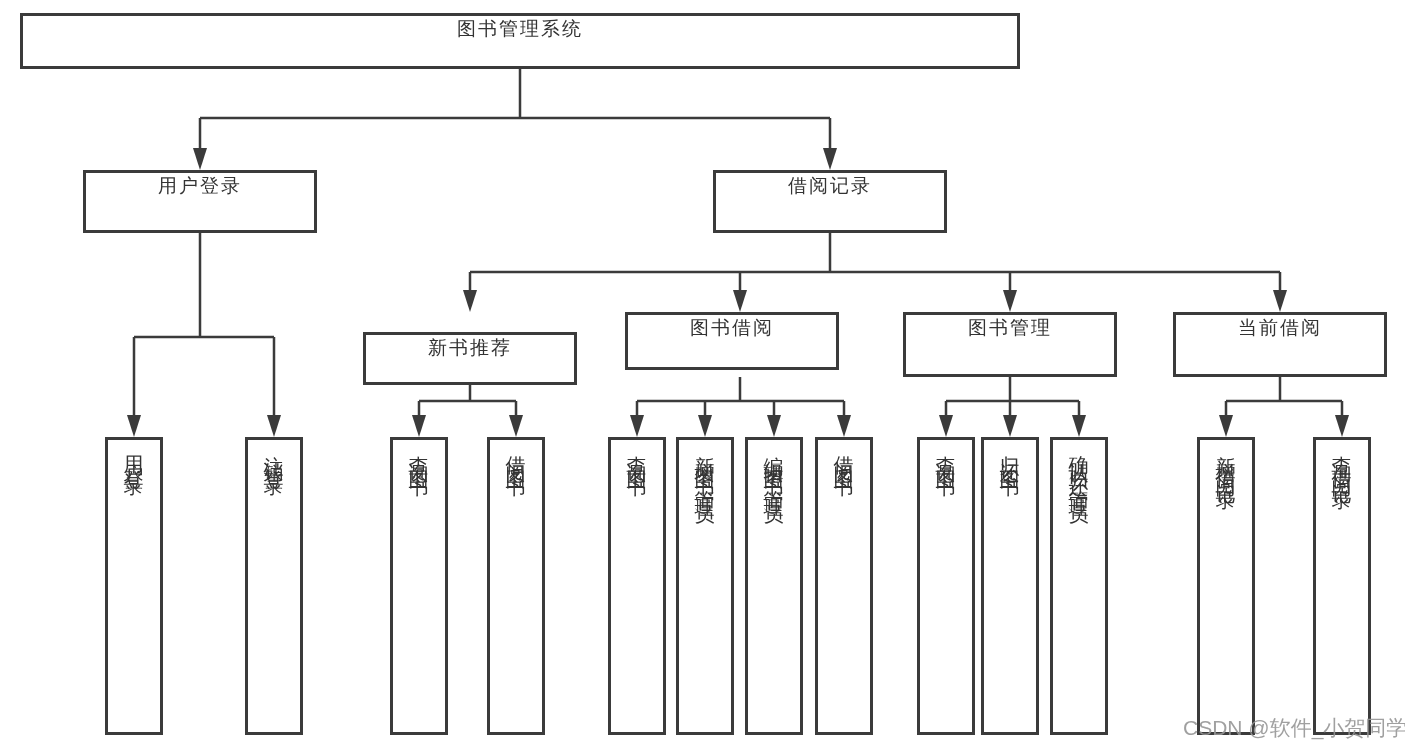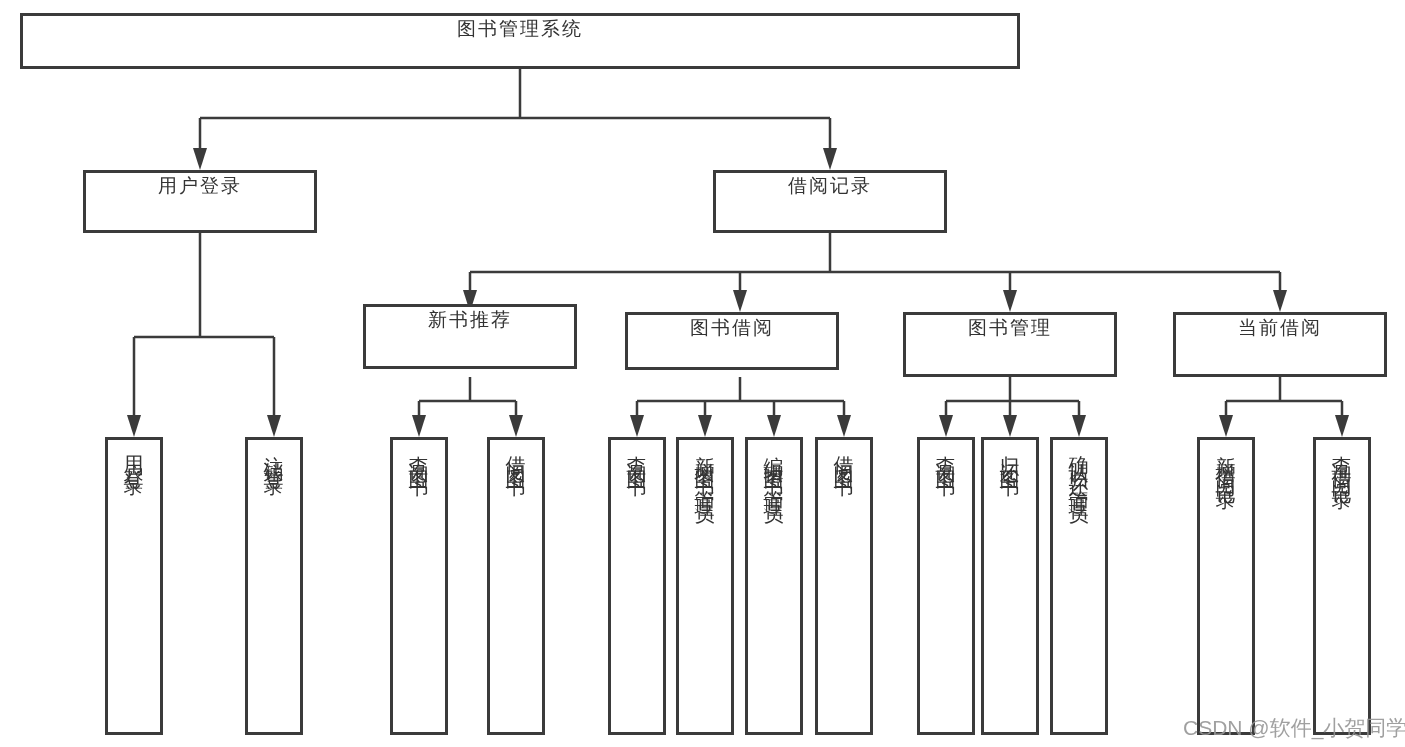--- a/index.html
+++ b/index.html
@@ -98,21 +98,21 @@
     <span class="hlabel">图书管理系统</span>
   </div>
 
   <div class="box" style="left:83px; top:170px; width:234px; height:63px;">
     <span class="hlabel">用户登录</span>
   </div>
   <div class="box" style="left:713px; top:170px; width:234px; height:63px;">
     <span class="hlabel">借阅记录</span>
   </div>
 
-  <div class="box" style="left:363px; top:304px; width:214px; height:65px;">
+  <div class="box" style="left:363px; top:332px; width:214px; height:53px;">
     <span class="hlabel">新书推荐</span>
   </div>
   <div class="box" style="left:625px; top:312px; width:214px; height:58px;">
     <span class="hlabel">图书借阅</span>
   </div>
   <div class="box" style="left:903px; top:312px; width:214px; height:65px;">
     <span class="hlabel">图书管理</span>
   </div>
   <div class="box" style="left:1173px; top:312px; width:214px; height:65px;">
     <span class="hlabel">当前借阅</span>

